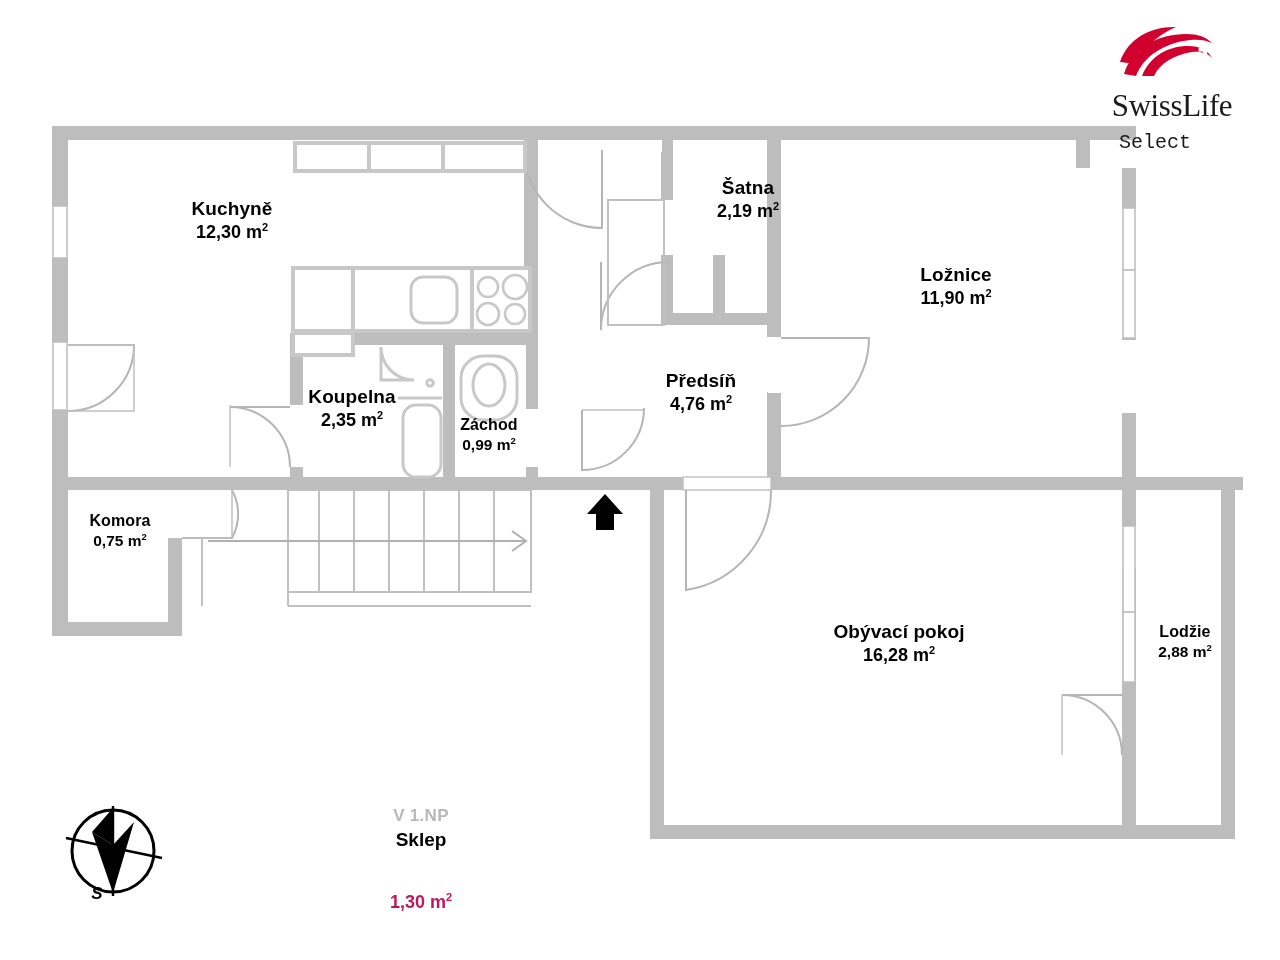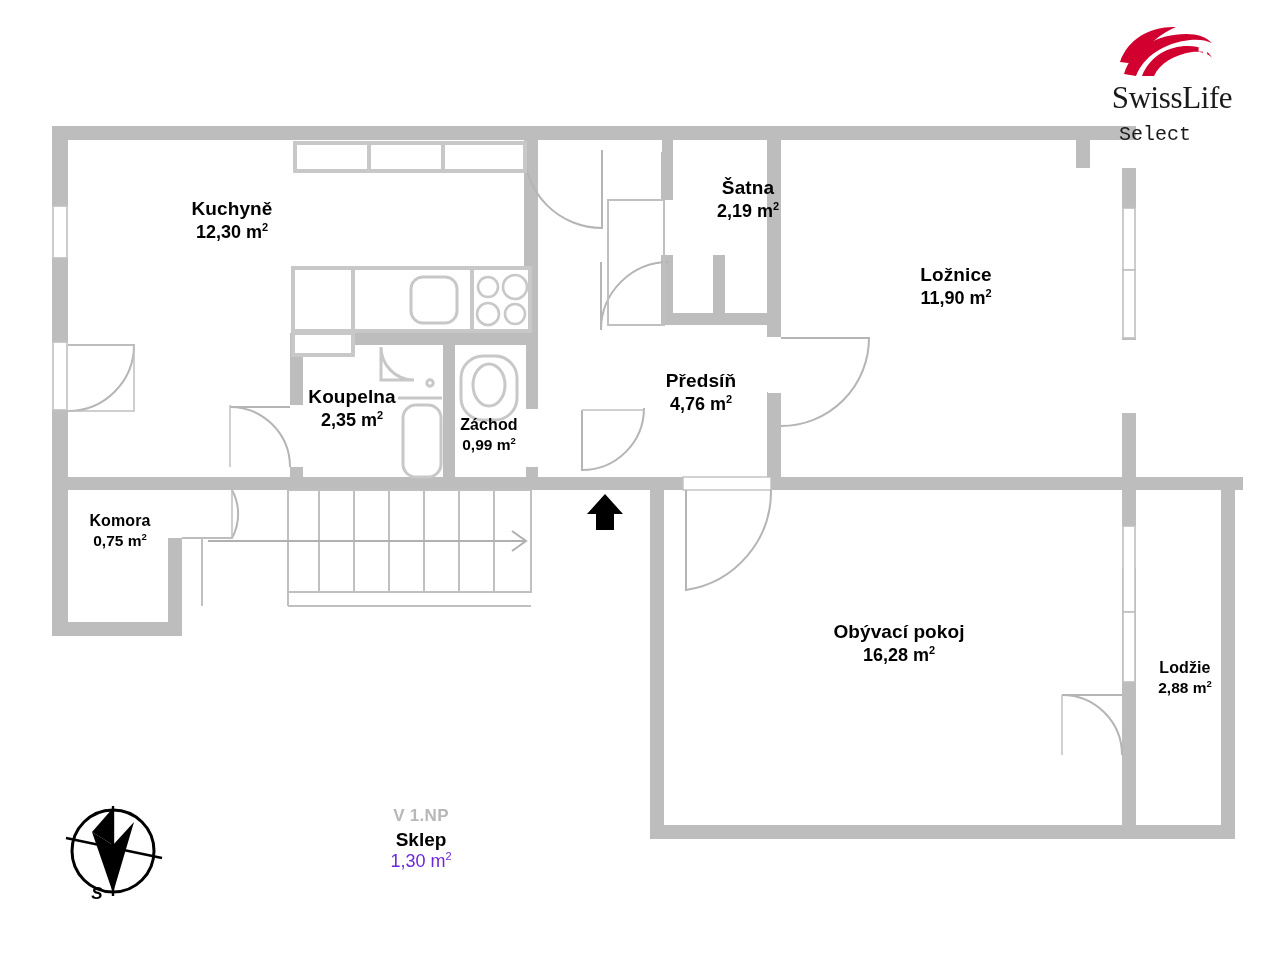--- a/index.html
+++ b/index.html
@@ -64,22 +64,23 @@
   }
   .floor-note .nm {
     display: block;
     font-size: 19px;
     font-weight: bold;
     color: #000;
   }
   .floor-note .ar {
     display: block;
     font-size: 18px;
-    font-weight: normal;
-    color: #6d28d9;
+    font-weight: bold;
+    color: #be185d;
+    margin-top: 41px;
   }
   .floor-note .ar sup { font-size: 11px; vertical-align: super; line-height: 0; }
 
   .compass-letter {
     position: absolute;
     font-size: 17px;
     font-weight: bold;
     font-style: italic;
     color: #000;
     transform: translateX(-50%);
@@ -94,21 +95,21 @@
     text-align: center;
   }
   #logo .mark { display:block; height: 62px; }
   #logo .wordmark {
     display: block;
     font-family: "Liberation Serif", serif;
     font-size: 31px;
     color: #1a1a1a;
     letter-spacing: -0.4px;
     line-height: 1;
-    margin-top: 2px;
+    margin-top: 10px;
   }
   #logo .sub {
     display: block;
     font-family: Liberation Mono, monospace;
     font-size: 20px;
     color: #1a1a1a;
     line-height: 1;
     margin-top: 12px;
     margin-right: 34px;
   }
@@ -332,21 +333,21 @@
 <div class="room-label sm" style="left:120px; top:511px;">
   <span class="nm">Komora</span>
   <span class="ar"><span>0,75 m</span><sup>2</sup></span>
 </div>
 
 <div class="room-label" style="left:899px; top:620px;">
   <span class="nm">Obývací pokoj</span>
   <span class="ar"><span>16,28 m</span><sup>2</sup></span>
 </div>
 
-<div class="room-label sm" style="left:1185px; top:658px;">
+<div class="room-label sm" style="left:1185px; top:622px;">
   <span class="nm">Lodžie</span>
   <span class="ar"><span>2,88 m</span><sup>2</sup></span>
 </div>
 
 <div class="floor-note" style="left:421px; top:806px;">
   <span class="lvl">V 1.NP</span>
   <span class="nm">Sklep</span>
   <span class="ar"><span>1,30 m</span><sup>2</sup></span>
 </div>
 

